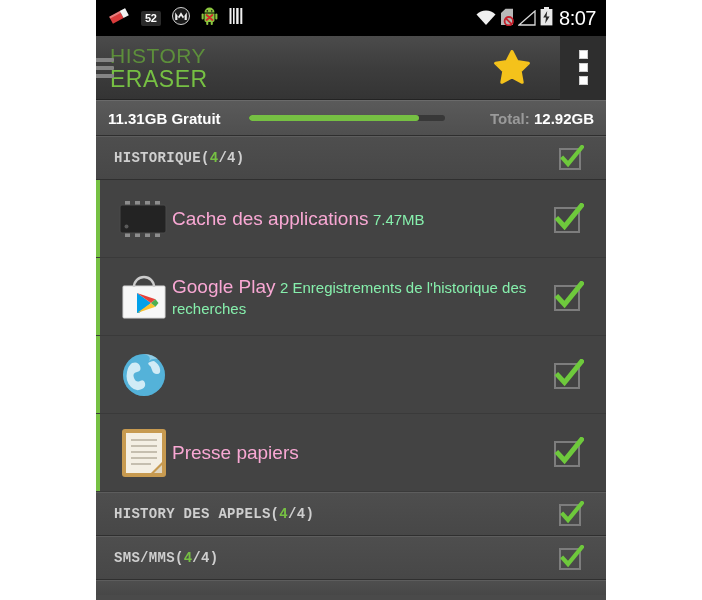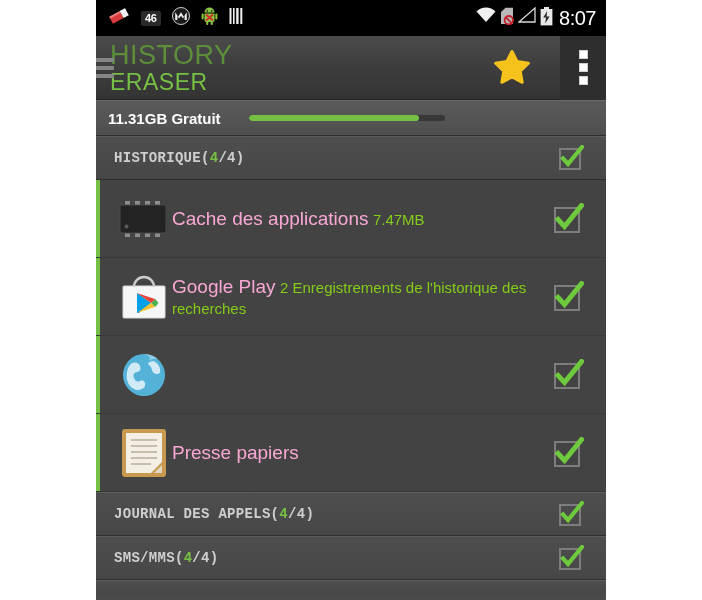--- a/index.html
+++ b/index.html
@@ -26,21 +26,21 @@
   .statusbar {
     position: relative;
     height: 36px;
     background: #000000;
     display: flex;
     align-items: center;
     padding: 0 10px 0 12px;
     box-sizing: border-box;
   }
   .sb-left { display: flex; align-items: center; gap: 11px; }
-  .sb-right { margin-left: auto; display: flex; align-items: flex-start; gap: 4px; }
+  .sb-right { margin-left: auto; display: flex; align-items: flex-end; gap: 4px; }
 
   .ic { display: block; }
 
   .badge52 {
     background: #2b2b2b;
     color: #ffffff;
     font-size: 11px;
     font-weight: bold;
     border-radius: 2px;
     padding: 1px 4px;
@@ -76,21 +76,21 @@
     background: #858585;
     margin-bottom: 4px;
     border-radius: 1px;
   }
   .brand {
     margin-left: 14px;
     line-height: 1;
   }
   .brand .l1 {
     display: block;
-    font-size: 27px;
+    font-size: 21px;
     color: #5d8f3b;
     letter-spacing: 0.5px;
     font-weight: normal;
   }
   .brand .l2 {
     display: block;
     font-size: 23px;
     color: #76c043;
     font-weight: normal;
     letter-spacing: 0.5px;
@@ -215,21 +215,21 @@
     flex: 1;
     padding-right: 8px;
     min-width: 0;
   }
   .item-title {
     color: #f9a8d4;
     font-size: 19px;
     line-height: 24px;
   }
   .item-sub {
-    color: #84cc16;
+    color: #86efac;
     font-size: 15px;
     line-height: 20px;
     margin-top: 14px;
   }
 
   
   .checkbox {
     position: relative;
     width: 32px;
     height: 32px;
@@ -266,21 +266,21 @@
       <span class="ic">
         <svg width="22" height="18" viewBox="0 0 22 18">
           <g transform="rotate(-28 11 9)">
             <rect x="2" y="5" width="12" height="8" fill="#d93b3b"></rect>
             <rect x="14" y="5" width="6" height="8" fill="#f0f0f0"></rect>
             <rect x="2" y="5" width="18" height="2" fill="#ffffff" opacity="0.35"></rect>
           </g>
         </svg>
       </span>
 
-      <span class="badge52">46</span>
+      <span class="badge52">52</span>
 
       <span class="ic">
         <svg width="18" height="18" viewBox="0 0 18 18">
           <circle cx="9" cy="9" r="8.5" fill="#1a1a1a" stroke="#cfcfcf" stroke-width="1"></circle>
           <path d="M3.2 13 L3.2 5.2 L6.2 9.8 L9 5.2 L11.8 9.8 L14.8 5.2 L14.8 13 L12.6 13 L12.6 9 L11 11.6 L9 8.8 L7 11.6 L5.4 9 L5.4 13 Z" fill="#f0f0f0"></path>
         </svg>
       </span>
 
       <span class="ic">
         <svg width="17" height="18" viewBox="0 0 17 18">
@@ -366,20 +366,24 @@
       <i></i>
       <i></i>
     </div>
   </div>
 
   <div class="storagebar">
     <span class="free-label">11.31GB Gratuit</span>
     <div class="progress-wrap">
       <div class="progress-fill" id="progressFill" style="width: 87%;"></div>
     </div>
+    <span class="total-wrap">
+      <span class="total-word">Total:</span>
+      <span class="total-val">12.92GB</span>
+    </span>
   </div>
 
   <div class="list" id="list">
   <div class="section-header">
     <span class="section-title">
       <span class="pfx">HISTORIQUE(</span><span class="cnt-on">4</span><span class="sfx">/4)</span>
     </span>
     <span class="checkbox small">
       <span class="box"></span>
       <svg width="26" height="26" viewBox="0 0 26 26">
@@ -485,21 +489,21 @@
     <span class="checkbox">
       <span class="box"></span>
       <svg width="32" height="32" viewBox="0 0 32 32">
         <path d="M6 16.5 L12.5 23.5 L29.5 2.5" fill="none" stroke="#6ec93c" stroke-width="5" stroke-linecap="square"></path>
       </svg>
     </span>
   </div>
 
   <div class="section-header">
     <span class="section-title">
-      <span class="pfx">JOURNAL DES APPELS(</span><span class="cnt-on">4</span><span class="sfx">/4)</span>
+      <span class="pfx">HISTORY DES APPELS(</span><span class="cnt-on">4</span><span class="sfx">/4)</span>
     </span>
     <span class="checkbox small">
       <span class="box"></span>
       <svg width="26" height="26" viewBox="0 0 26 26">
         <path d="M5 13.5 L10 19 L24 2" fill="none" stroke="#6ec93c" stroke-width="4.2" stroke-linecap="square"></path>
       </svg>
     </span>
   </div>
 
   <div class="section-header">

